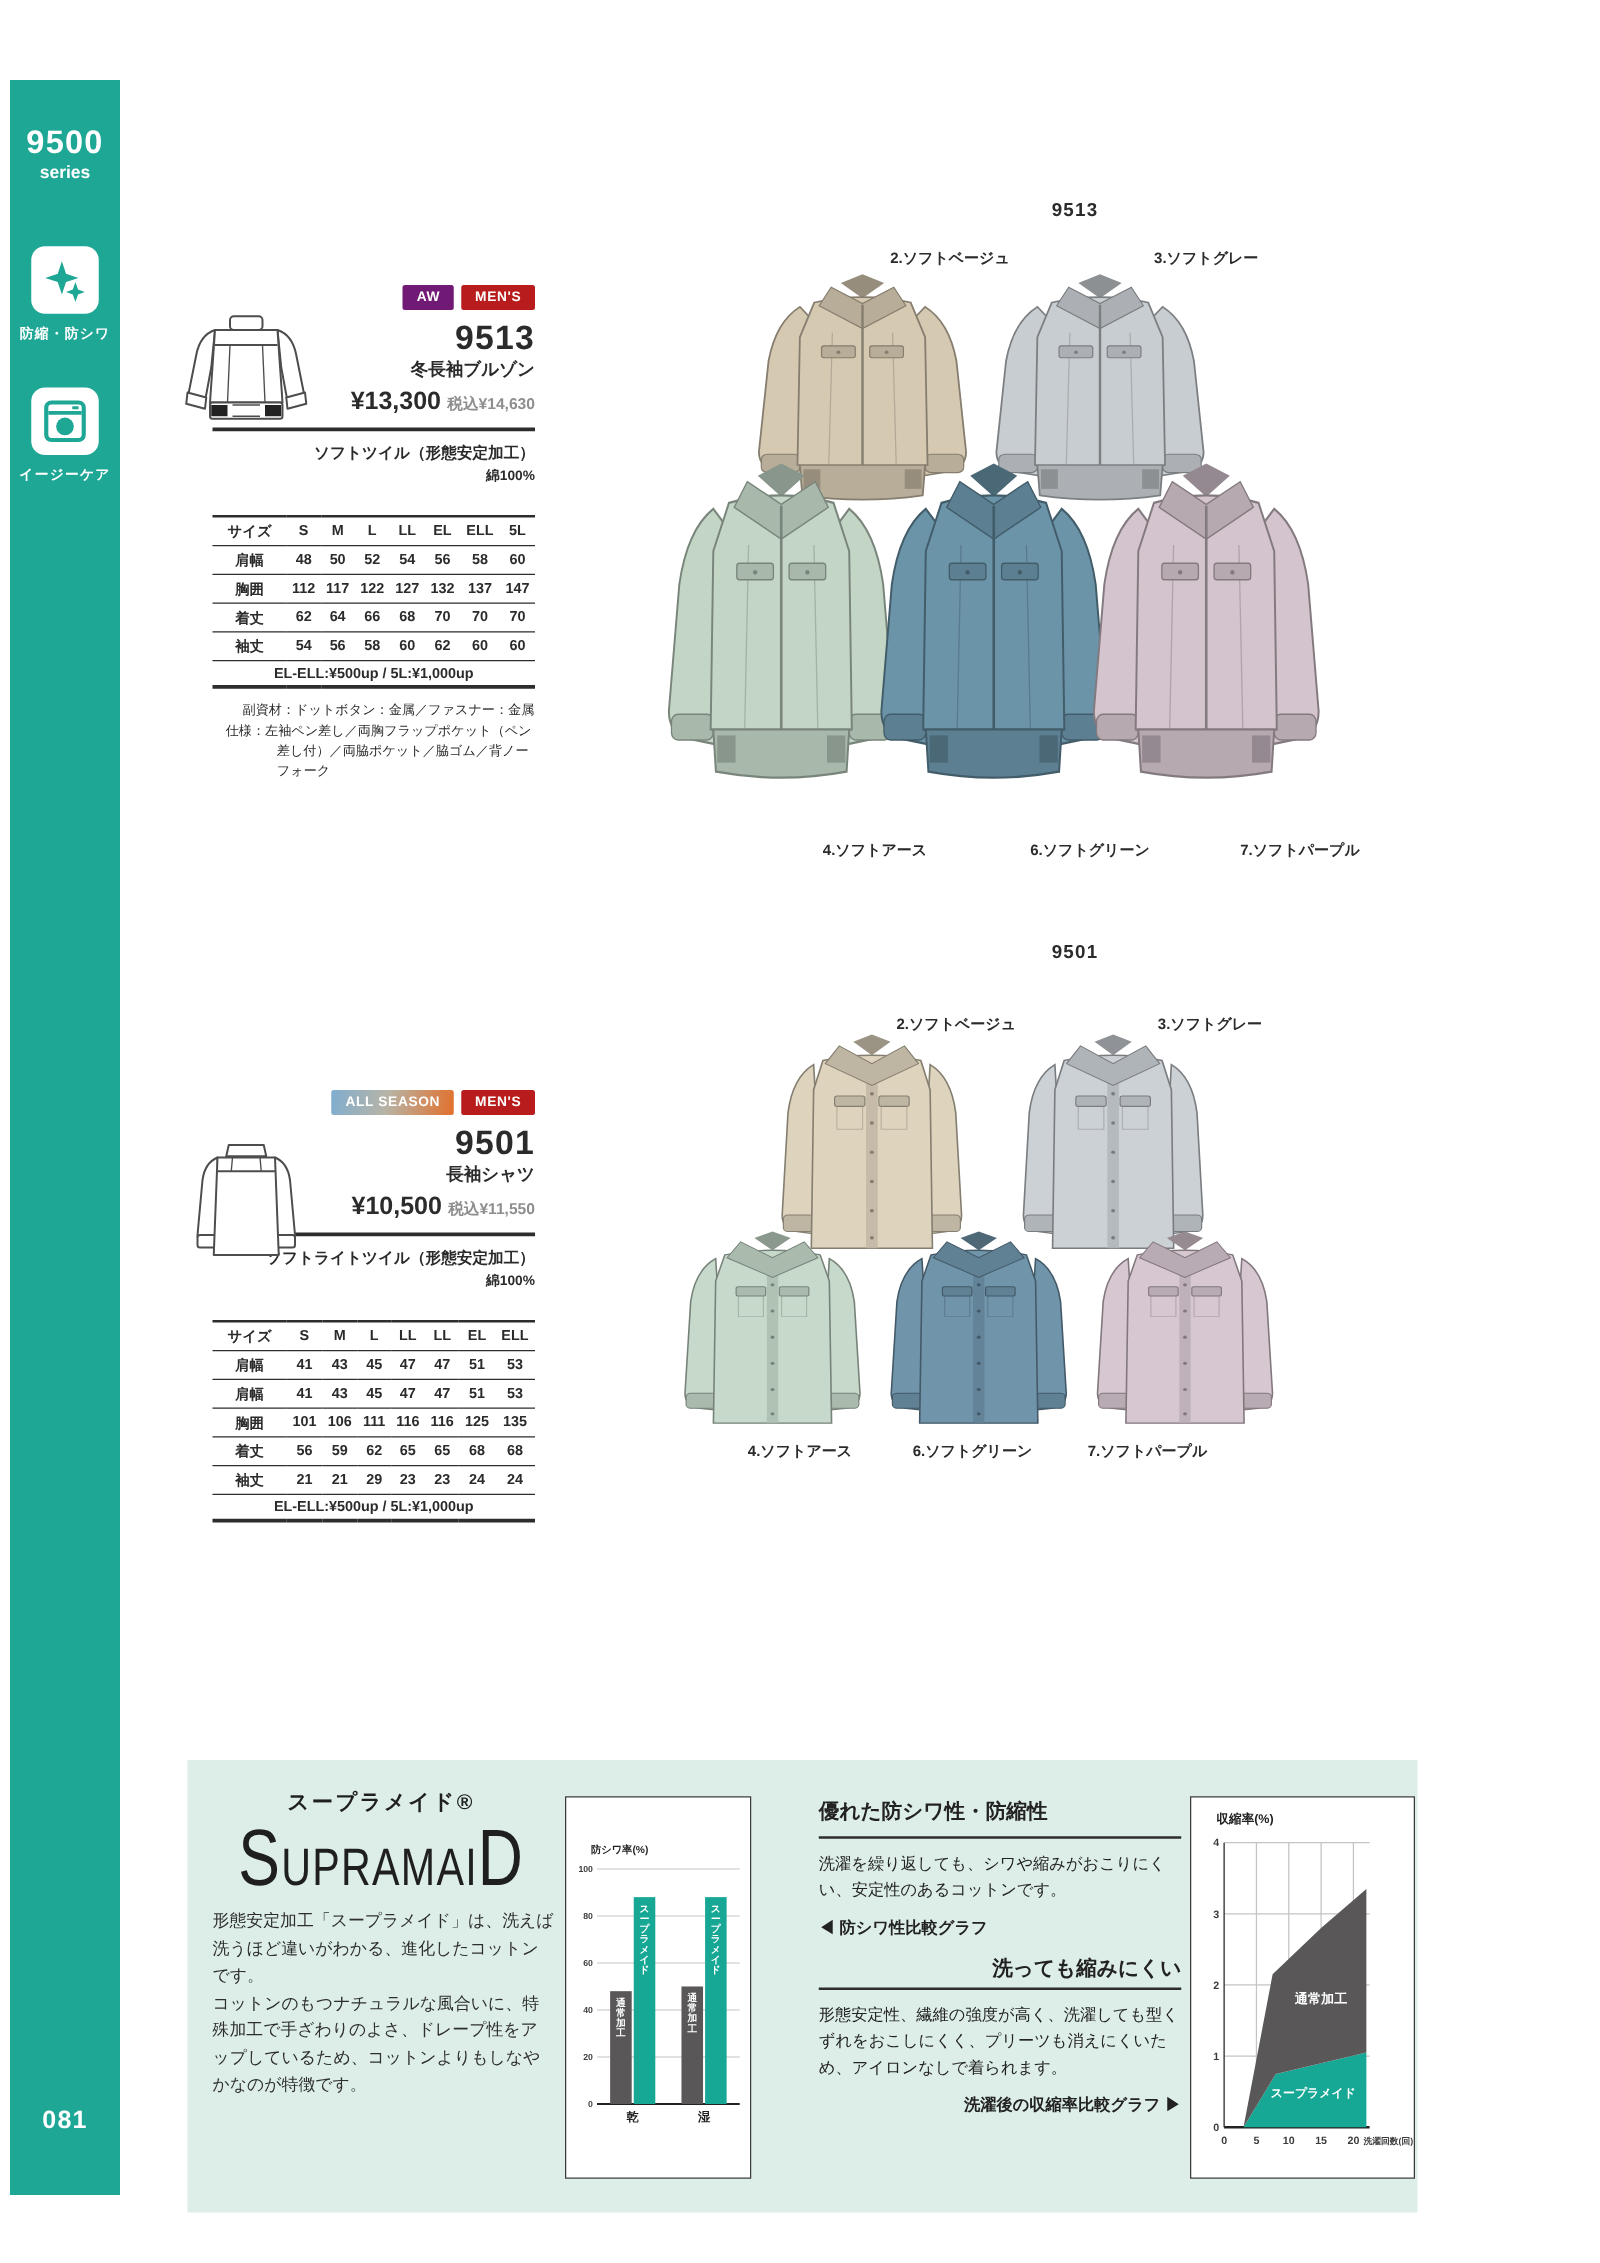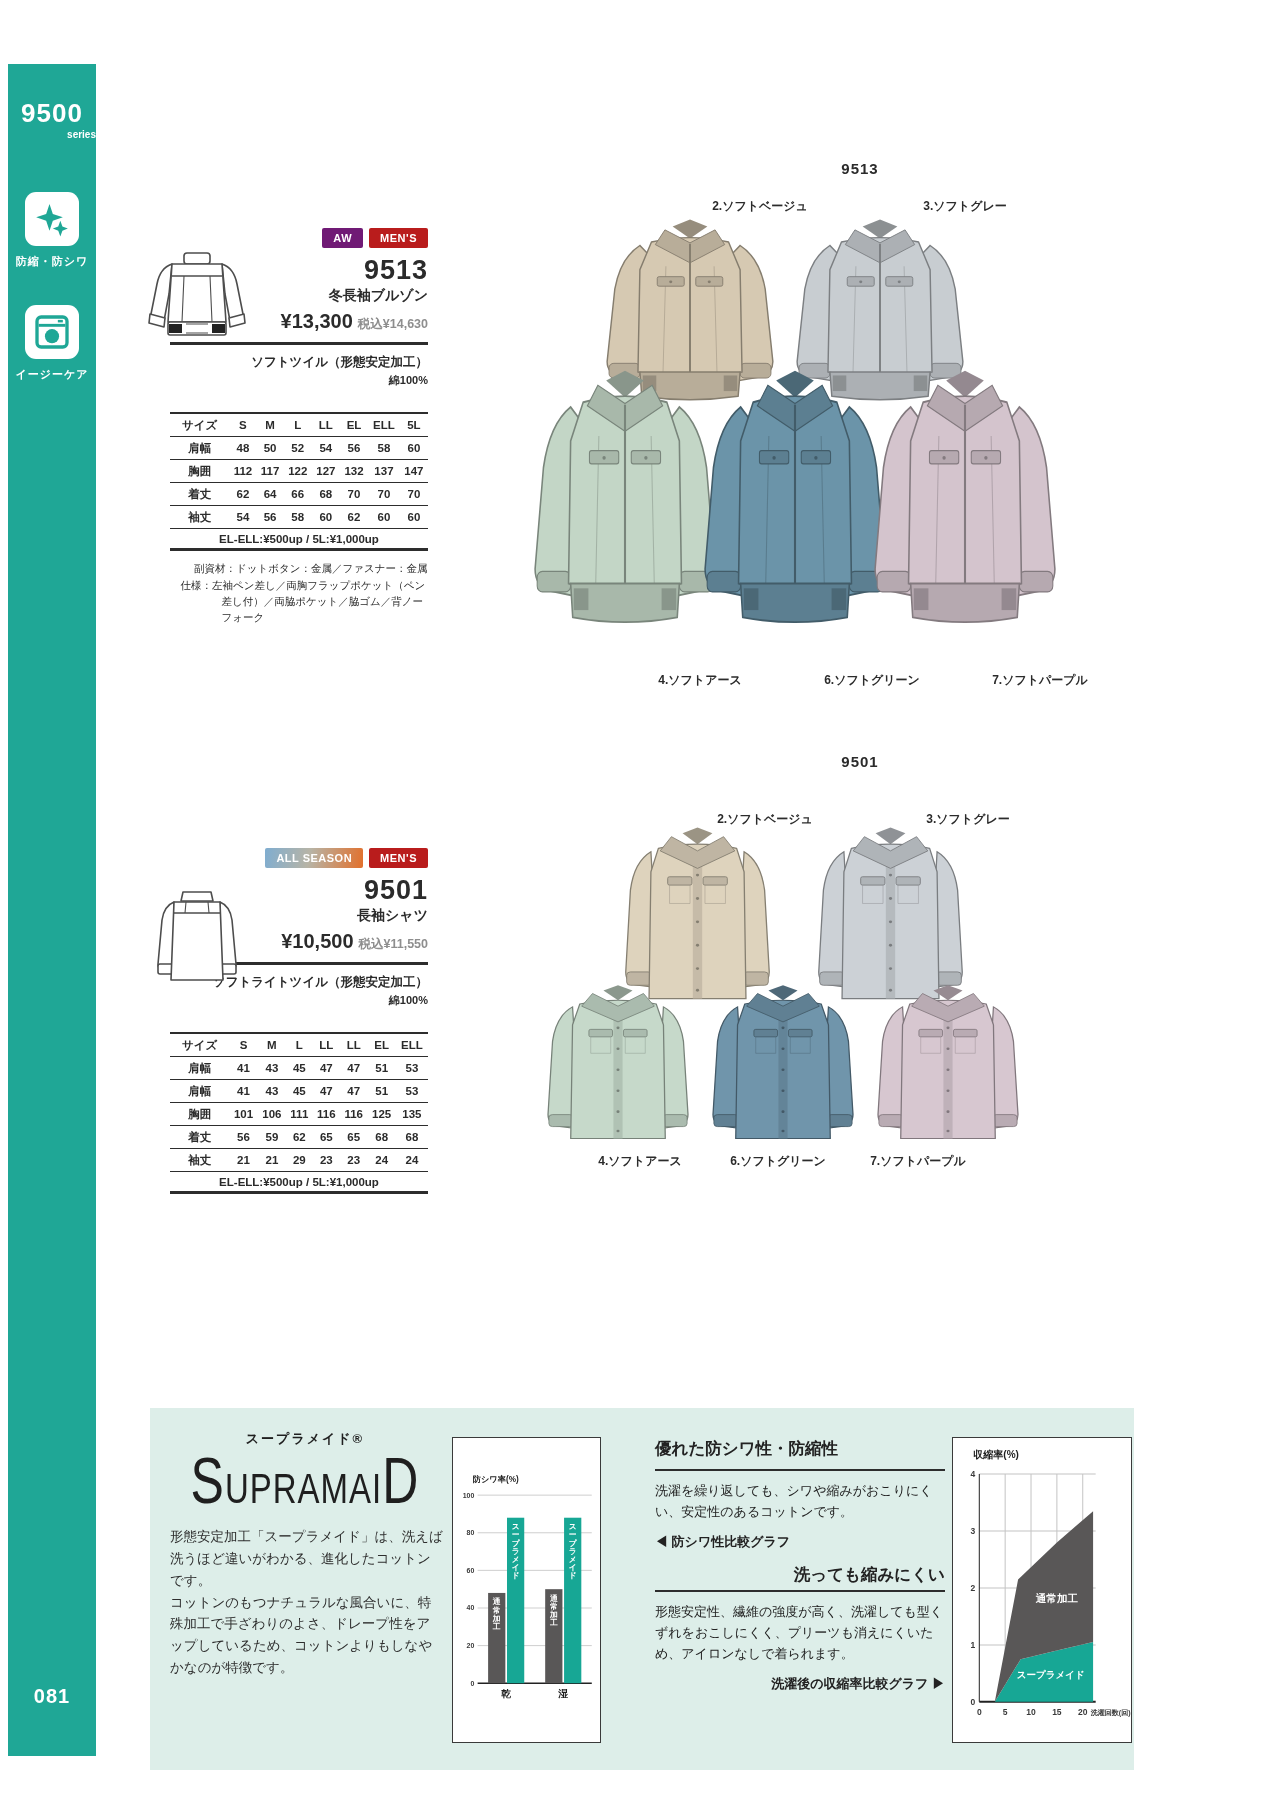--- a/index.html
+++ b/index.html
@@ -1,31 +1,31 @@
 <!DOCTYPE html>
 <html><head>
 <meta charset="utf-8">
 <style>
   html,body{margin:0;padding:0;background:#fff;}
   .page{position:relative;width:1280px;height:1810px;background:#fff;overflow:hidden;
         font-family:"Liberation Sans",sans-serif;color:#2b2b2b;}
   
   .sidebar{position:absolute;left:8px;top:64px;width:88px;height:1692px;background:#1fa796;color:#fff;text-align:center;}
   .series-num{margin-top:34px;font-size:26px;font-weight:bold;letter-spacing:1px;}
-  .series-sub{font-size:10px;font-weight:bold;text-align:right;}
+  .series-sub{font-size:14px;font-weight:bold;}
   .feature{margin-top:52px;}
   .feature + .feature{margin-top:36px;}
   .icon-box{width:54px;height:54px;background:#fff;border-radius:11px;margin:0 auto;display:flex;align-items:center;justify-content:center;}
   .feat-label{margin-top:8px;font-size:11px;font-weight:bold;letter-spacing:1px;}
   .page-num{position:absolute;bottom:48px;left:0;width:100%;font-size:20px;font-weight:bold;letter-spacing:1px;}
   
   .product-block{position:absolute;inset:0;}
   .info{position:absolute;width:258px;}
   .p0 .info{left:170px;top:228px;}
-  .p1 .info{left:170px;top:848px;}
+  .p1 .info{left:170px;top:872px;}
   .badges{display:flex;justify-content:flex-end;gap:6px;}
   .badge{display:inline-block;padding:4px 11px;font-size:11px;font-weight:bold;color:#fff;border-radius:2px;letter-spacing:0.5px;}
   .badge.orange{background:#701a75;}
   .badge.blue{background:#b91c1c;}
   .badge.gradient{background:linear-gradient(100deg,#7fadd0 0%,#b7b4a6 45%,#e2702c 100%);}
   .code{margin-top:8px;text-align:right;font-size:27px;font-weight:bold;line-height:1.05;letter-spacing:1px;color:#2b2b2b;}
   .pname{margin-top:3px;text-align:right;font-size:14px;font-weight:bold;}
   .price-line{margin-top:5px;text-align:right;}
   .price{font-size:20px;font-weight:bold;}
   .tax{font-size:12.5px;font-weight:bold;color:#8e8e8e;margin-left:5px;}
@@ -60,21 +60,21 @@
   .p0 .bl0{top:532px;left:100px;} .p0 .bl1{top:532px;left:272px;} .p0 .bl2{top:532px;left:440px;}
   .p1 .gt0{left:95px;top:80px;width:205px;height:192px;}
   .p1 .gt1{left:288px;top:80px;width:205px;height:192px;}
   .p1 .gb0{left:18px;top:238px;width:200px;height:172px;}
   .p1 .gb1{left:183px;top:238px;width:200px;height:172px;}
   .p1 .gb2{left:348px;top:238px;width:200px;height:172px;}
   .p1 .bl0{top:408px;left:40px;} .p1 .bl1{top:408px;left:178px;} .p1 .bl2{top:408px;left:318px;}
   
   .supra{position:absolute;left:150px;top:1408px;width:984px;height:362px;background:#ddeee9;}
   .logo-block{position:absolute;left:20px;top:22px;width:270px;text-align:center;color:#1f1f1f;}
-  .ruby{font-size:13px;font-weight:bold;letter-spacing:2px;text-align:center;}
+  .ruby{font-size:17px;font-weight:bold;letter-spacing:2px;text-align:center;}
   .brand{margin-top:-4px;font-size:33px;letter-spacing:1px;transform:scaleY(1.28);transform-origin:top;white-space:nowrap;}
   .brand .big{font-size:50px;}
   .supra-desc{position:absolute;left:20px;top:118px;width:274px;font-size:13.5px;line-height:1.62;color:#2e2e2e;}
   .chart-panel{position:absolute;background:#fff;border:1.5px solid #3a3a3a;box-sizing:border-box;}
   .bar-panel{left:302px;top:29px;width:149px;height:306px;}
   .area-panel{left:802px;top:29px;width:180px;height:306px;}
   .right-col{position:absolute;left:505px;top:30px;width:290px;color:#222;}
   .h-left{font-size:16.5px;font-weight:bold;border-bottom:2px solid #2d2d2d;padding-bottom:9px;margin:0;}
   .right-col p{font-size:13px;line-height:1.62;margin:9px 0 0;}
   .ref{font-weight:bold;margin-top:2px;}

